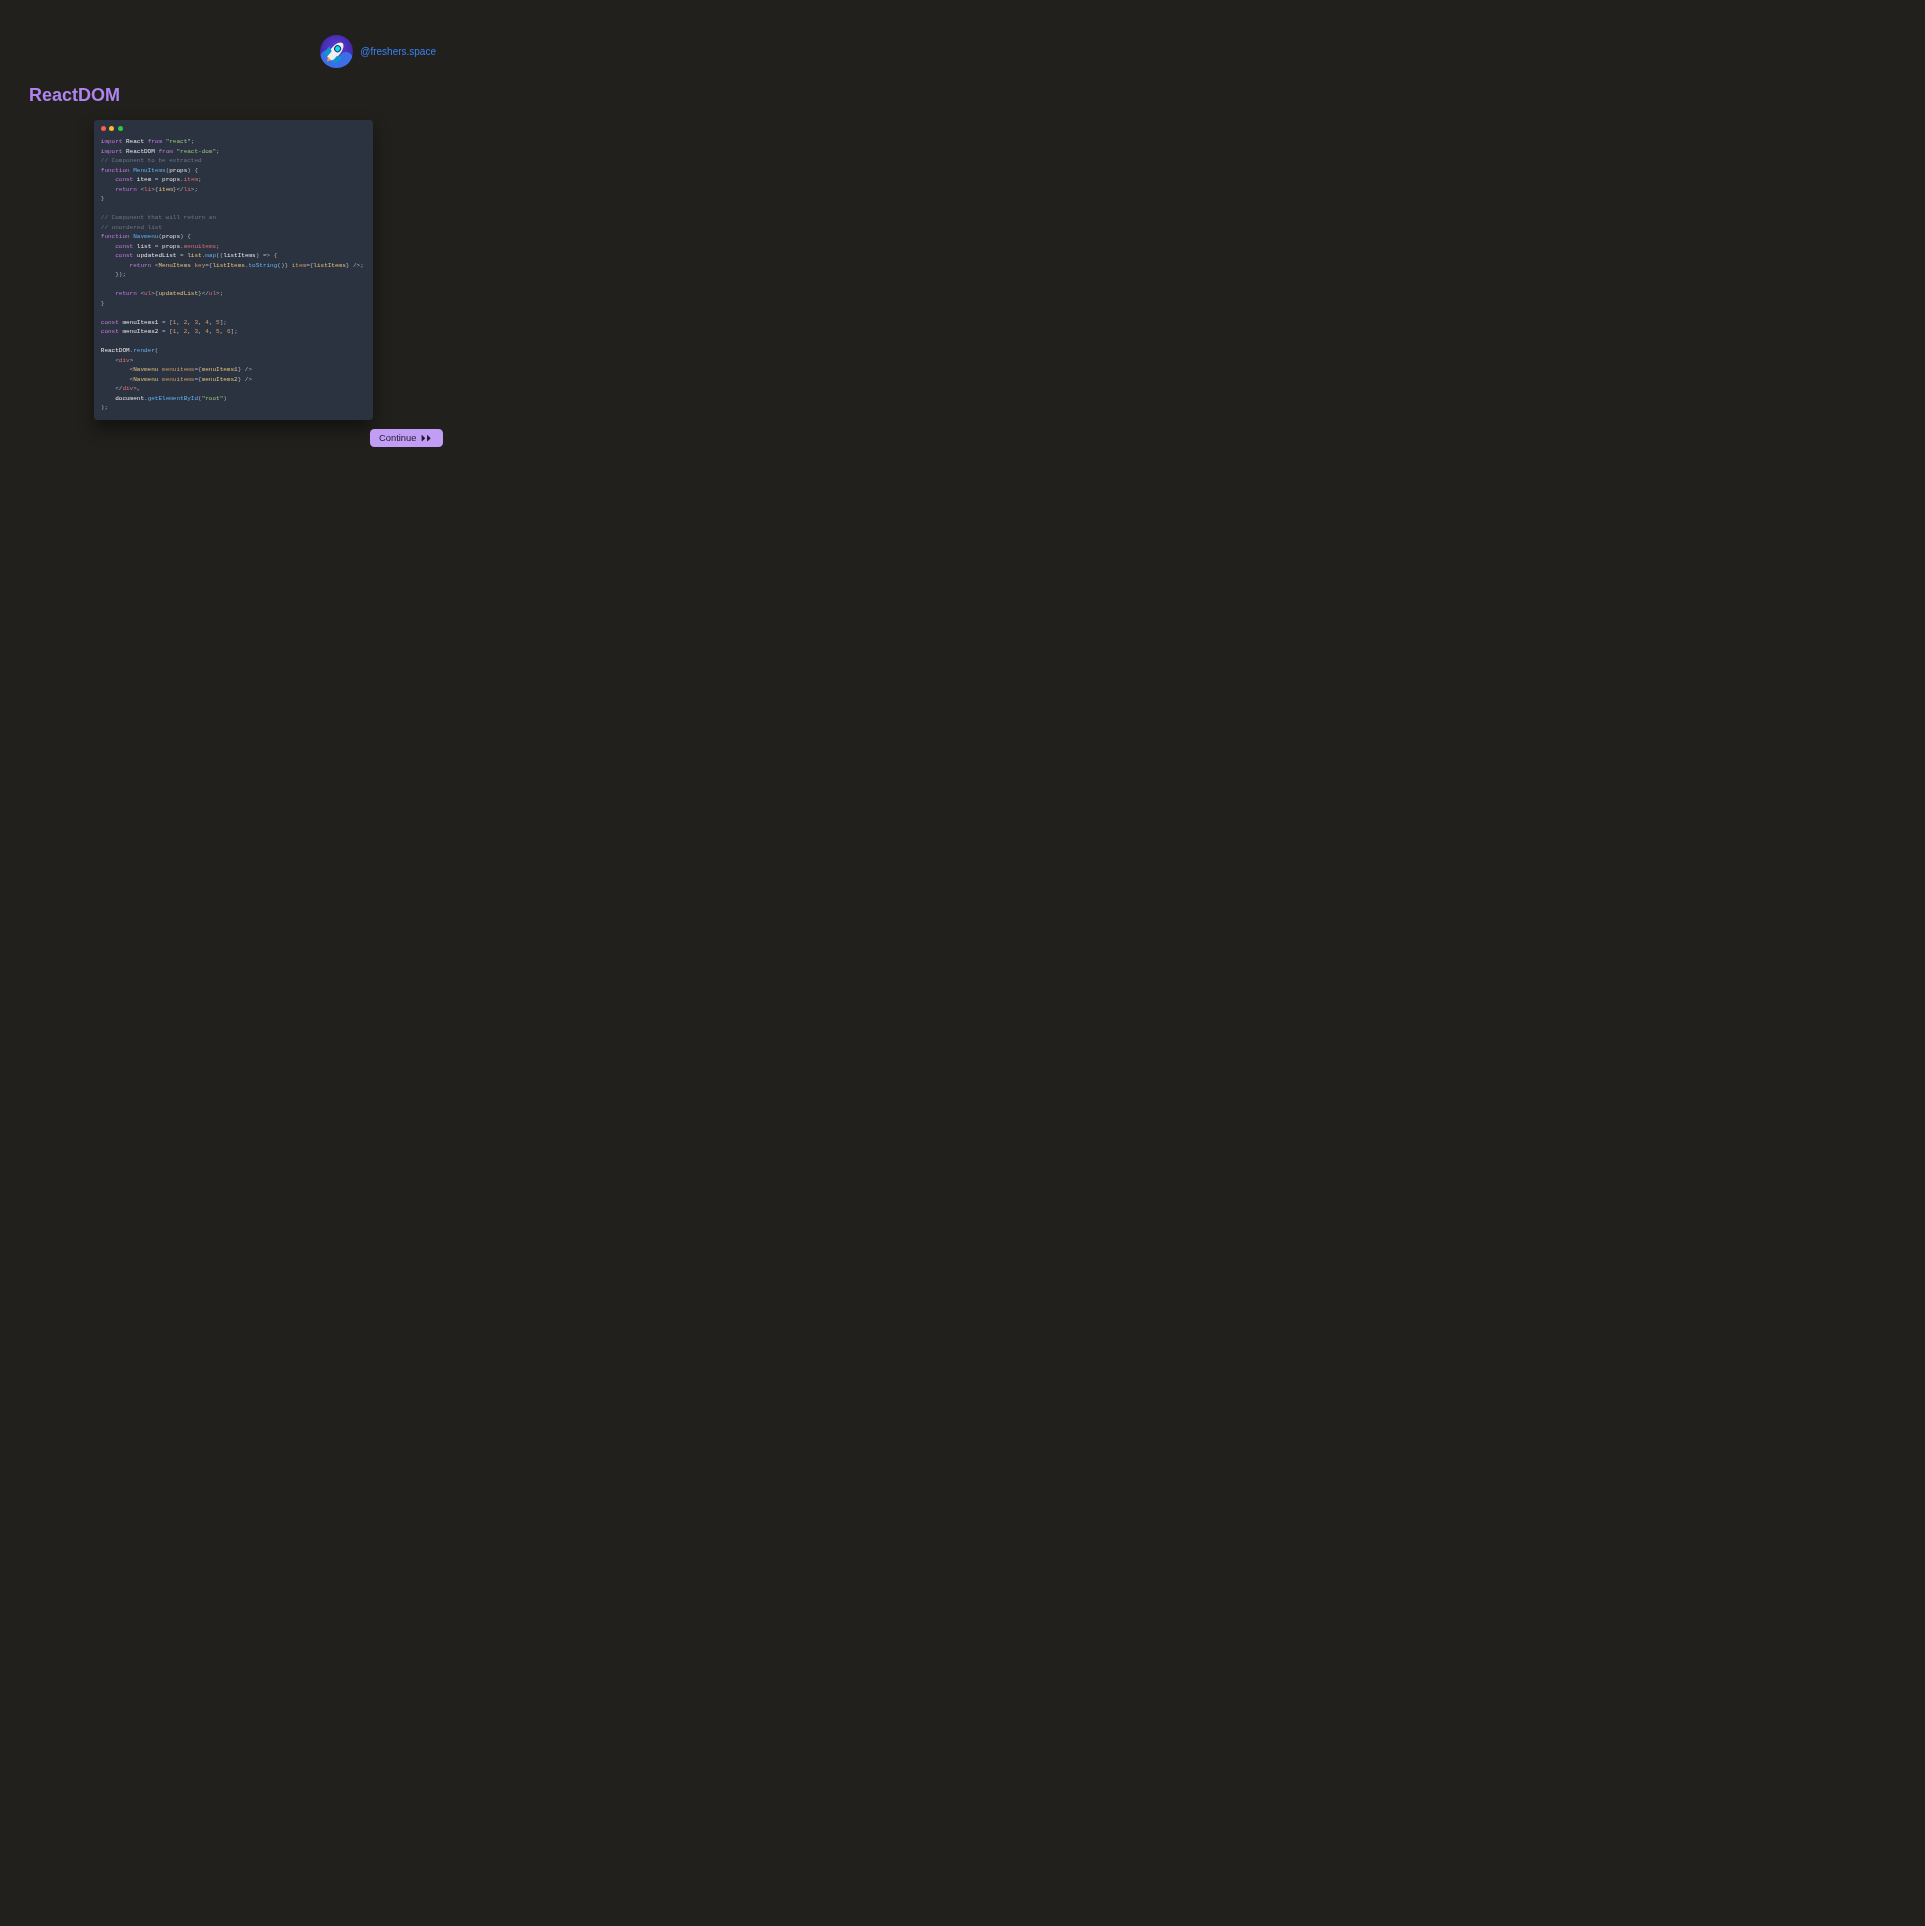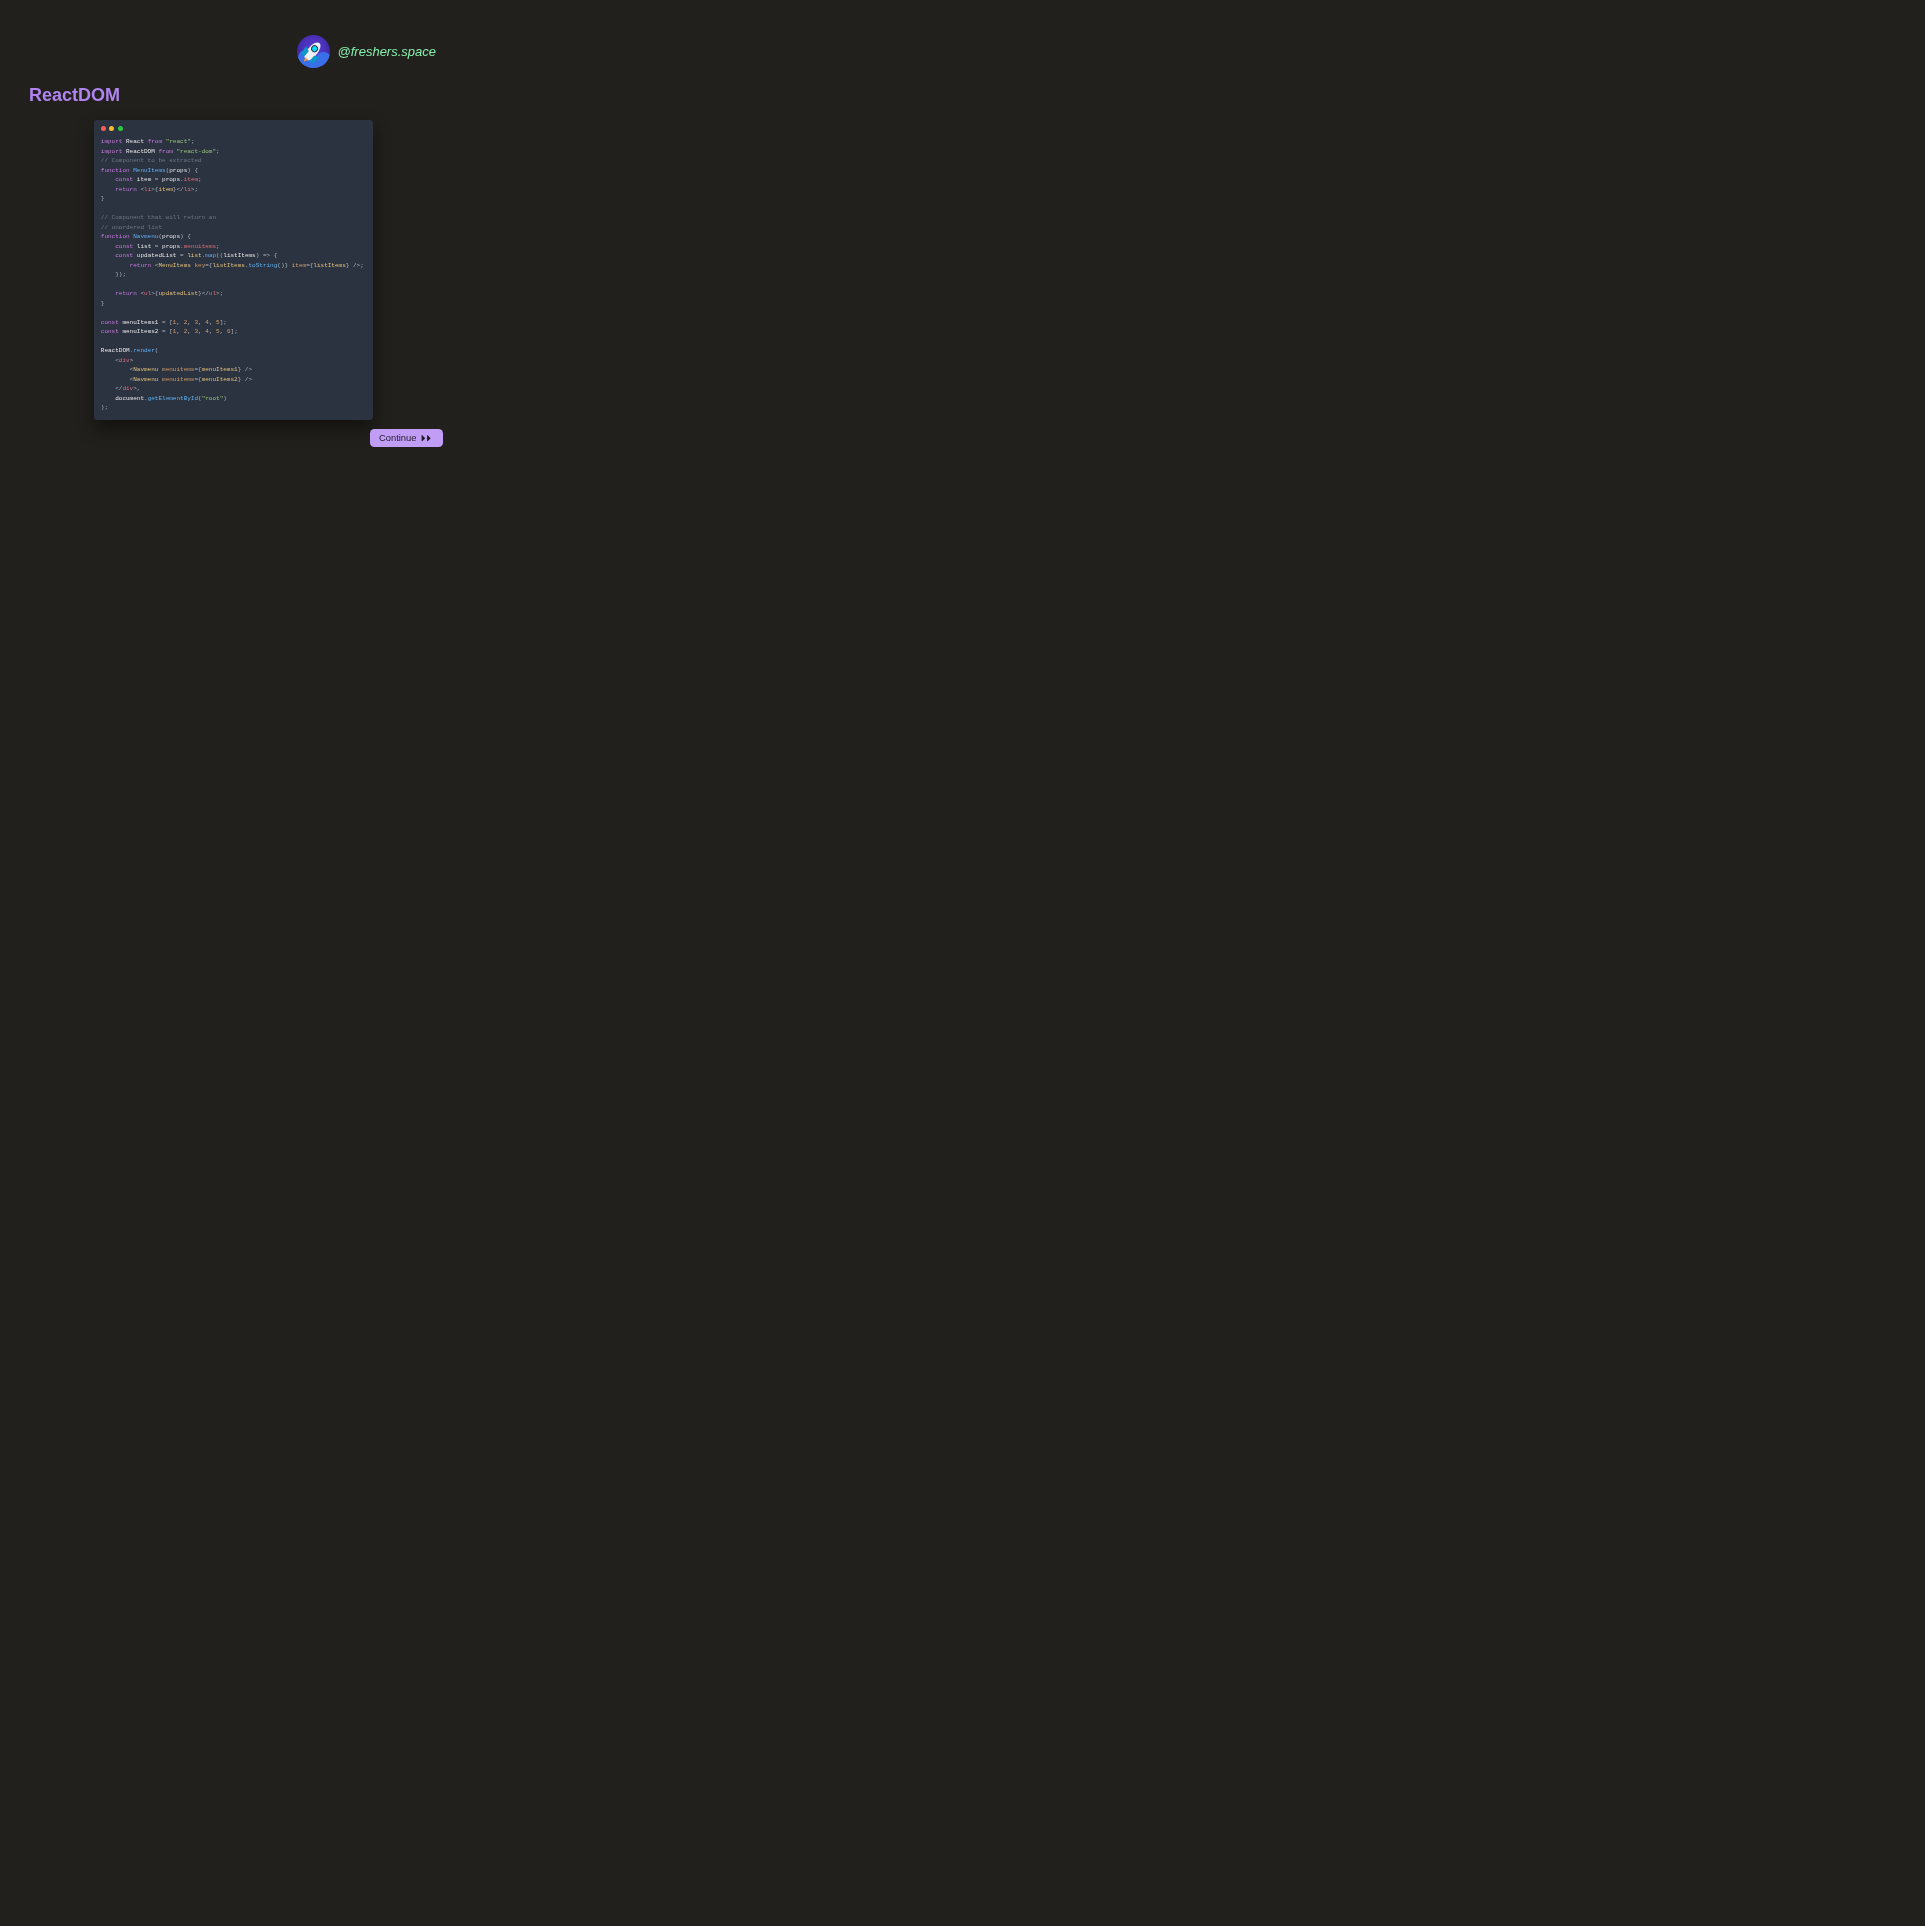--- a/index.html
+++ b/index.html
@@ -76,23 +76,22 @@
     position:absolute;
     bottom:0.9px;
     width:5.1px;height:7.7px;
     background:#0e97c9;
     border-radius:0 0 2.6px 2.6px;
   }
   .avatar .fin-l{ left:-3.4px; transform:skewY(25deg);}
   .avatar .fin-r{ right:-3.4px; transform:skewY(-25deg);}
 
   .handle {
-    color: #86efac;
-    font-size: 13px;
-    font-style: italic;
+    color: #3b82f6;
+    font-size: 10px;
     font-weight: 400;
   }
 
   
   .title {
     position: absolute;
     top: 85px;
     left: 29px;
     font-size: 18px;
     font-weight: 700;

